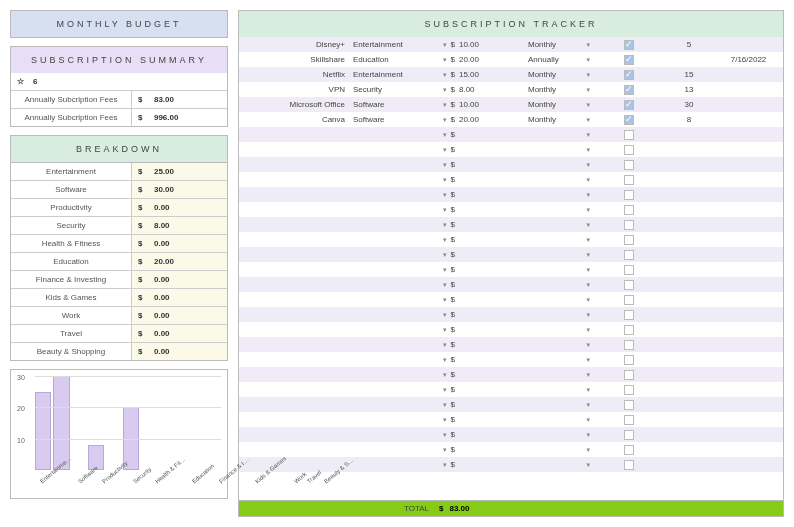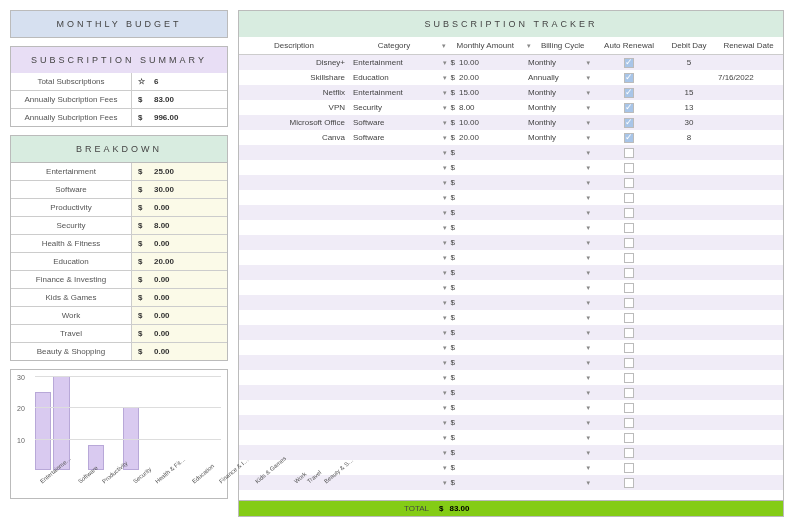--- a/index.html
+++ b/index.html
@@ -29,21 +29,21 @@
 .tracker-head { border-bottom: none; }
 .tracker-table { border: 1px solid #bbb; border-top: none; flex: 1; display: flex; flex-direction: column; overflow: hidden; }
 .thead { display: flex; background: #fff; border-bottom: 1px solid #ccc; }
 .thead .th { padding: 4px 3px; text-align: center; color: #444; font-size: 8px; }
 .c-desc { width: 110px; text-align: right; }
 .c-cat { width: 90px; }
 .c-amt { width: 85px; display: flex; align-items: center; gap: 4px; }
 .c-cycle { width: 70px; display: flex; align-items: center; gap: 4px; }
 .c-auto { width: 70px; text-align: center; }
 .c-debit { width: 50px; text-align: center; }
-.c-renew { flex: 1; text-align: left; }
+.c-renew { flex: 1; text-align: center; }
 .tbody { flex: 1; overflow: hidden; }
 .trow { display: flex; height: 15px; align-items: center; font-size: 8px; color: #444; }
 .trow:nth-child(odd) { background: #f0ecf7; }
 .trow .td { padding: 1px 4px; }
 .dd { color: #888; font-size: 7px; }
 .chk { width: 10px; height: 10px; border: 1px solid #bbb; display: inline-block; vertical-align: middle; background: #fff; }
 .chk.on { background: #a8c5e8; position: relative; }
 .chk.on::after { content: "✓"; position: absolute; left: 0px; top: -2px; font-size: 9px; color: #fff; }
 .tfoot { display: flex; border-top: 1px solid #bbb; background: #84cc16; padding: 3px 0; font-size: 8px; }
 .tfoot .tlbl { width: 200px; text-align: right; padding-right: 10px; color: #444; }
@@ -52,21 +52,20 @@
 </head>
 <body>
 
 <div class="left-col">
   <div class="panel-title title-blue">MONTHLY BUDGET</div>
 
   <div>
     <div class="panel-title title-lav">SUBSCRIPTION SUMMARY</div>
     <div class="summary-box" id="summary-rows">
         <div class="row2">
-          <div class="lbl">Total Subscriptions</div>
           <div class="val">
             <span class="cur">☆</span>
             <span>6</span>
           </div>
         </div>
         <div class="row2">
           <div class="lbl">Annually Subcription Fees</div>
           <div class="val">
             <span class="cur">$</span>
             <span>83.00</span>
@@ -202,35 +201,20 @@
         <div class="xlab">Work</div>
         <div class="xlab">Travel</div>
         <div class="xlab">Beauty &amp; S…</div>
       </div>
   </div>
 </div>
 
 <div class="right-col">
   <div class="panel-title title-mint tracker-head">SUBSCRIPTION TRACKER</div>
   <div class="tracker-table">
-    <div class="thead" id="thead">
-        <div class="th c-desc">Description</div>
-        <div class="th c-cat">Category</div>
-        <div class="th c-amt" style="justify-content: flex-start;">
-          <span class="dd">▾</span>
-          <span style="flex:1;text-align:center">Monthly Amount</span>
-        </div>
-        <div class="th c-cycle" style="justify-content: flex-start;">
-          <span class="dd">▾</span>
-          <span style="flex:1;text-align:center">Billing Cycle</span>
-        </div>
-        <div class="th c-auto">Auto Renewal</div>
-        <div class="th c-debit">Debit Day</div>
-        <div class="th c-renew">Renewal Date</div>
-      </div>
     <div class="tbody" id="tbody">
         <div class="trow">
           <div class="td c-desc">Disney+</div>
           <div class="td c-cat">Entertainment</div>
           <div class="td c-amt">
             <span class="dd">▾</span>
             <span>$</span>
             <span>10.00</span>
           </div>
           <div class="td c-cycle">

